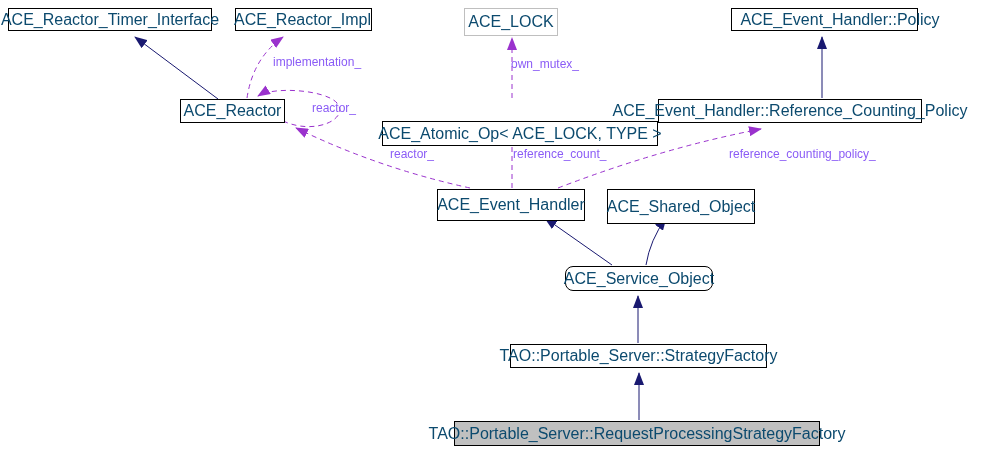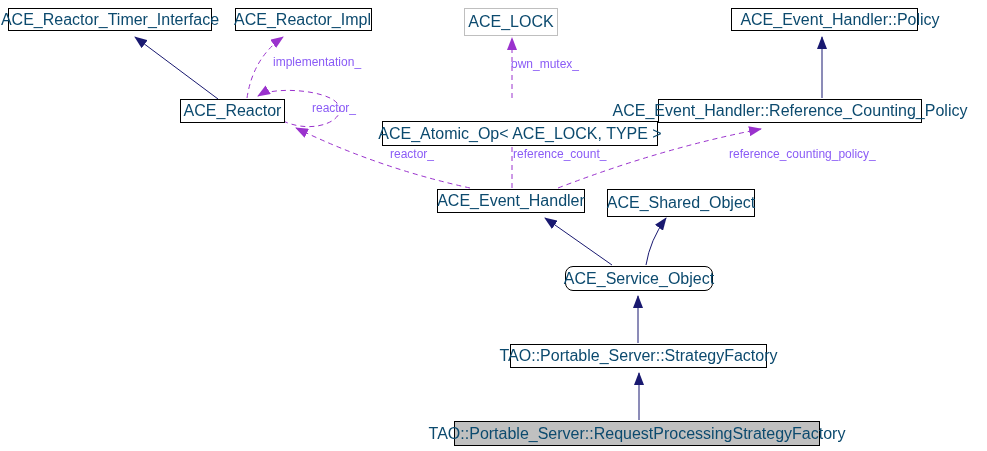--- a/index.html
+++ b/index.html
@@ -34,22 +34,22 @@
   }
 
   
   .n-timer    { left: 8px;   top: 8px;   width: 204px; height: 23px; }
   .n-impl     { left: 235px; top: 8px;   width: 137px; height: 23px; justify-content: flex-end; }
   .n-lock     { left: 464px; top: 8px;   width: 94px;  height: 28px; }
   .n-policy   { left: 731px; top: 8px;   width: 187px; height: 23px; padding-left: 31px; }
   .n-reactor  { left: 180px; top: 99px;  width: 105px; height: 24px; text-align: center; }
   .n-atomic   { left: 382px; top: 99px;  width: 276px; height: 25px; margin-top: 22px; }
   .n-refpol   { left: 642px; top: 99px;  width: 264px; height: 24px; margin-left: 16px; }
-  .n-handler  { left: 437px; top: 189px; width: 148px; height: 24px; }
-  .n-shared   { left: 607px; top: 189px; width: 148px; height: 28px; }
+  .n-handler  { left: 437px; top: 189px; width: 148px; height: 32px; }
+  .n-shared   { left: 607px; top: 189px; width: 148px; height: 35px; }
   .n-service  { left: 565px; top: 266px; width: 148px; height: 25px; border-radius: 8px; }
   .n-strategy { left: 510px; top: 344px; width: 257px; height: 24px; }
   .n-request  { left: 454px; top: 421px; width: 366px; height: 25px; }
 
   
   .l-implementation { left: 273px; top: 55px; }
   .l-own-mutex      { left: 511px; top: 57px; }
   .l-reactor-self   { left: 312px; top: 101px; }
   .l-reactor-edge   { left: 390px; top: 147px; }
   .l-ref-count      { left: 513px; top: 147px; }

